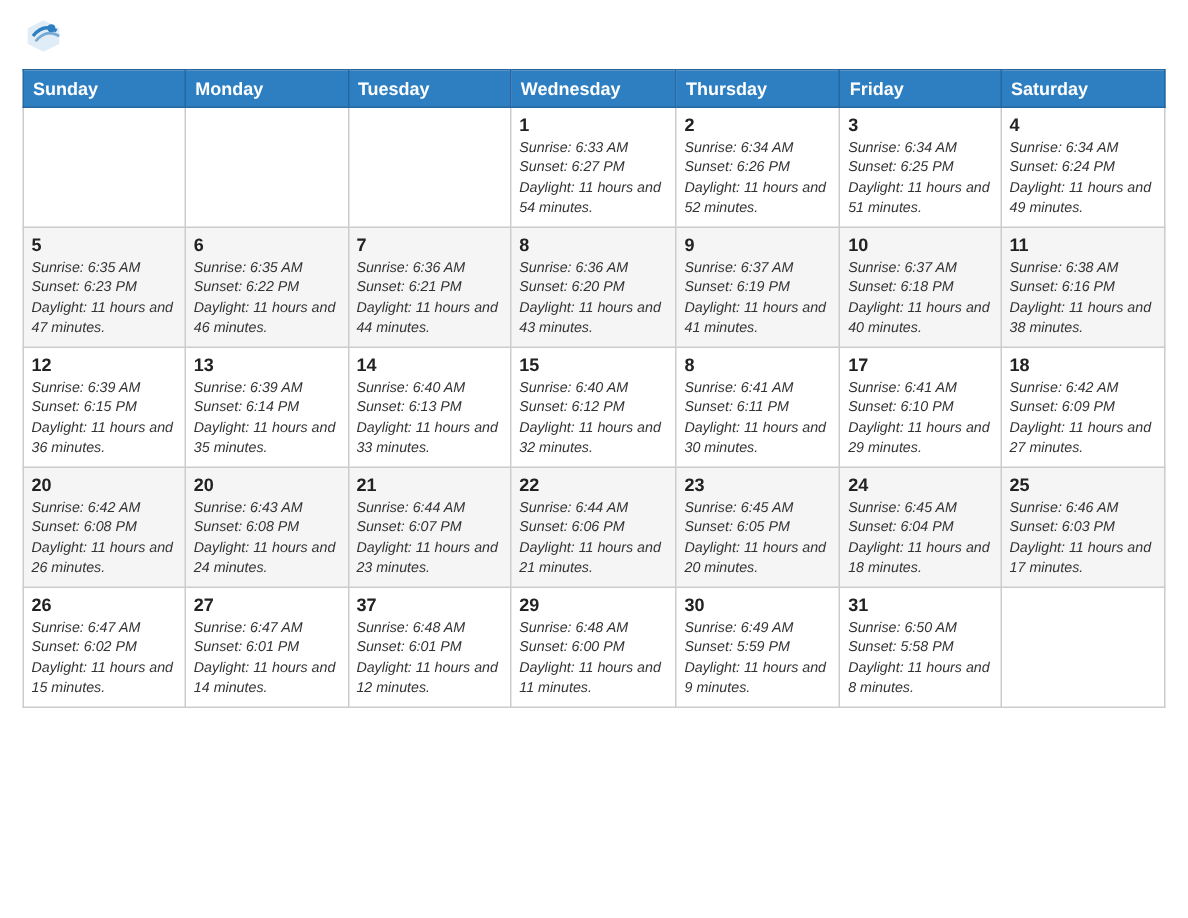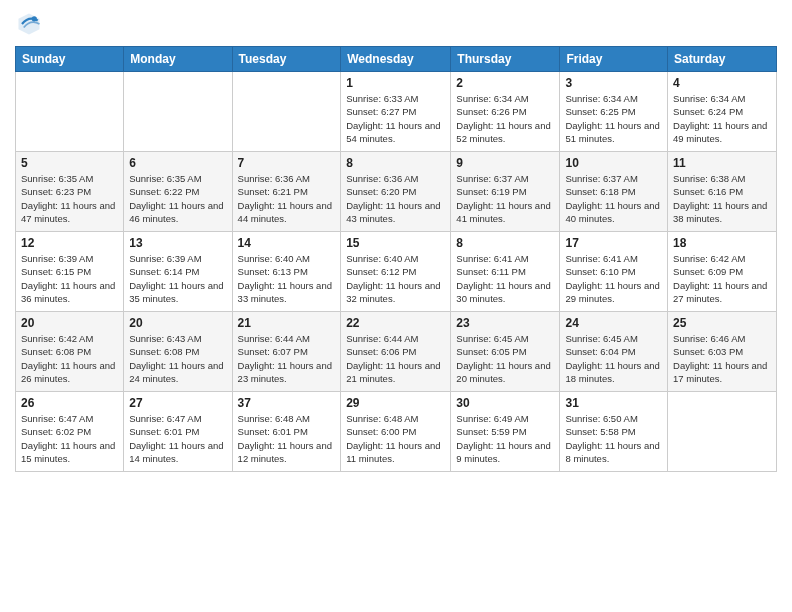--- a/index.html
+++ b/index.html
@@ -84,20 +84,21 @@
       font-size: 12px;
       font-weight: bold;
       color: #222;
       display: block;
       margin-bottom: 2px;
     }
     .day-info {
       font-size: 9.5px;
       color: #333;
       line-height: 1.4;
+      font-style: italic;
     }
     .empty-cell {
       background: #fff !important;
     }
   </style>
 </head>
 <body>
 
 <div class="page">
   <div class="header">

